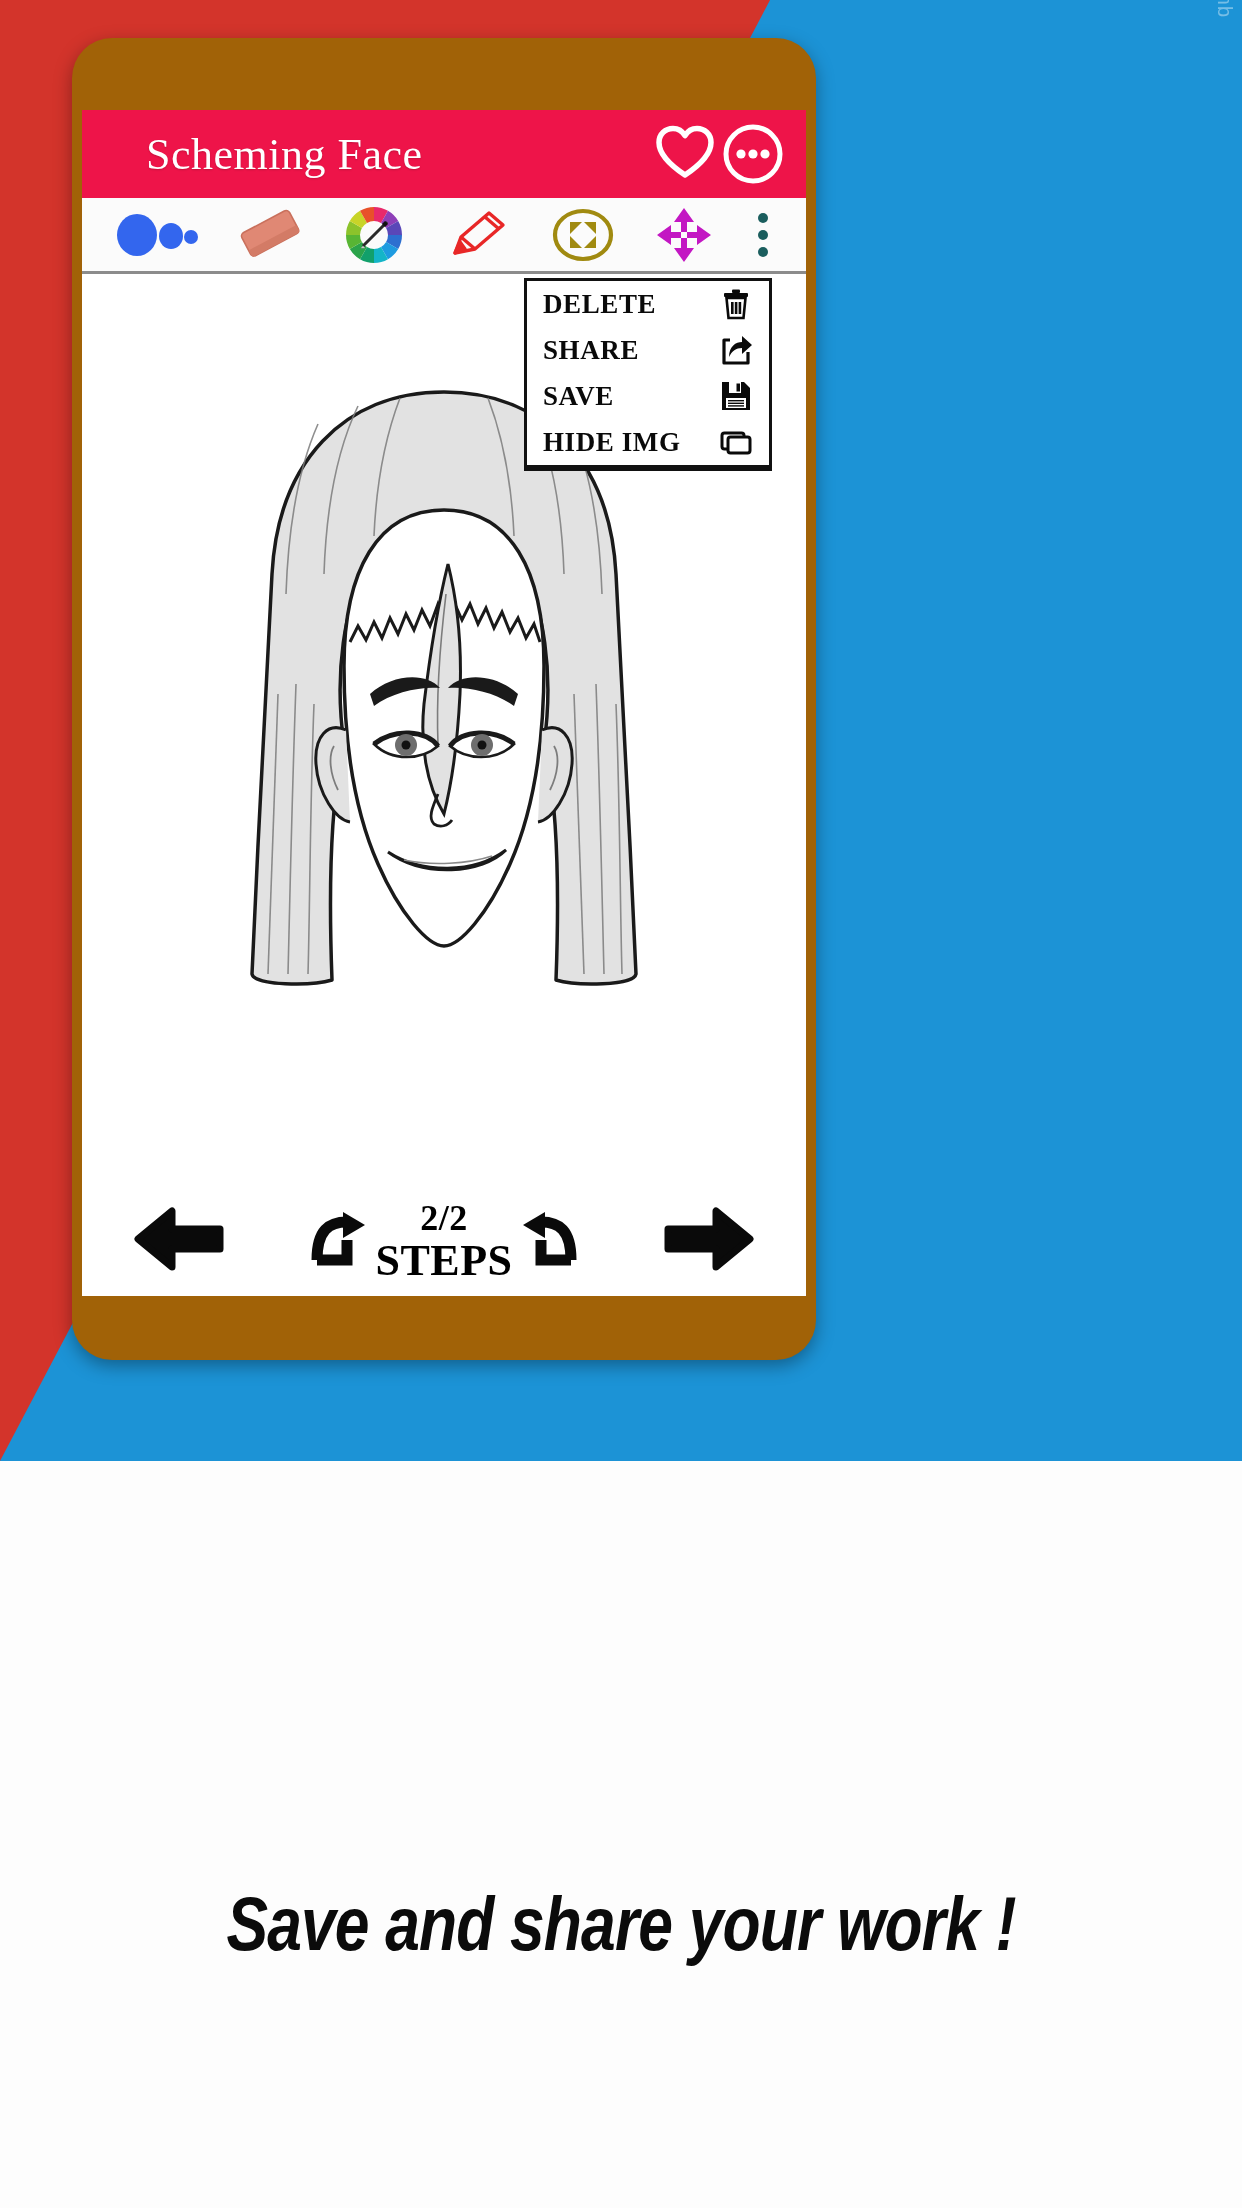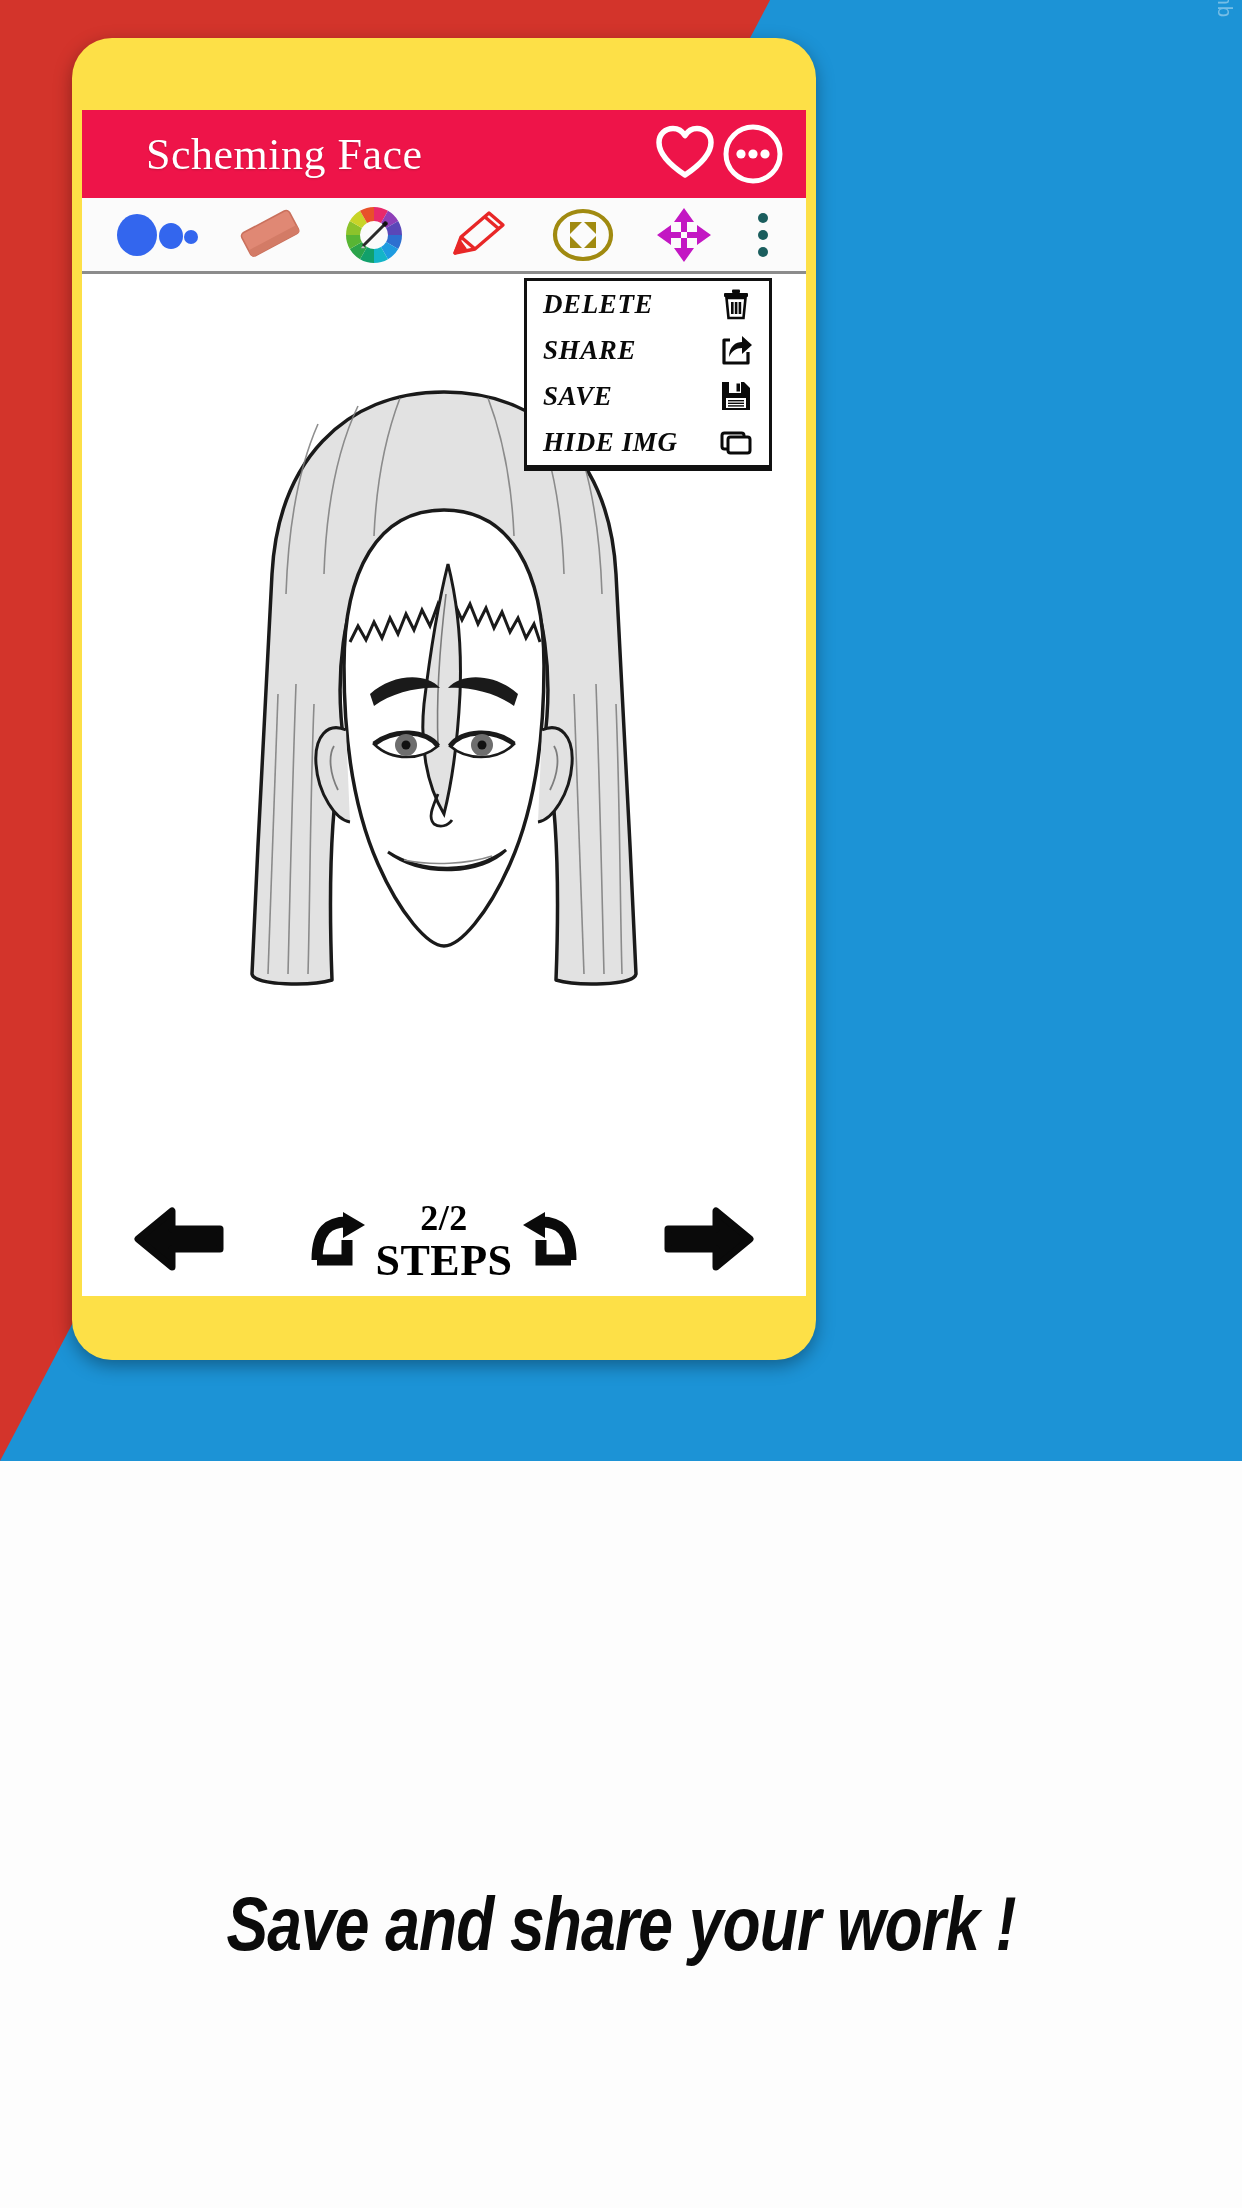--- a/index.html
+++ b/index.html
@@ -29,21 +29,21 @@
     font-size:20px; color:rgba(255,255,255,.40);
     transform:rotate(90deg); transform-origin:100% 0;
     letter-spacing:1px; white-space:nowrap;
     font-family:"Liberation Sans", sans-serif;
   }
 
   
   #phone {
     position:absolute; left:72px; top:38px;
     width:744px; height:1322px;
-    background:#fde047;
+    background:#a16207;
     border-radius:40px;
     box-shadow:0 6px 18px rgba(0,0,0,.35);
   }
   #screen {
     position:absolute; left:10px; top:72px;
     width:724px; height:1186px;
     background:#ffffff;
     overflow:hidden;
   }
 
@@ -69,21 +69,21 @@
 
   
   #canvas {
     position:relative; height:1022px; background:#fff; overflow:hidden;
   }
   #drawing { position:absolute; left:0; top:0; width:724px; height:880px; }
 
   
   #menu {
     position:absolute; left:442px; top:4px; width:248px;
-    background:#fff; border:3px solid #111;font-style:italic;
+    background:#fff; border:3px solid #111;
   }
   .menu-row {
     display:flex; align-items:center; justify-content:space-between;
     padding:0 16px; height:46px;
   }
   .menu-label {
     font-family:"Liberation Serif", serif; font-weight:bold;
     font-size:27px; letter-spacing:.6px; color:#0A0A0A;
   }
   .menu-ico { width:34px; height:34px; flex:0 0 auto; }

